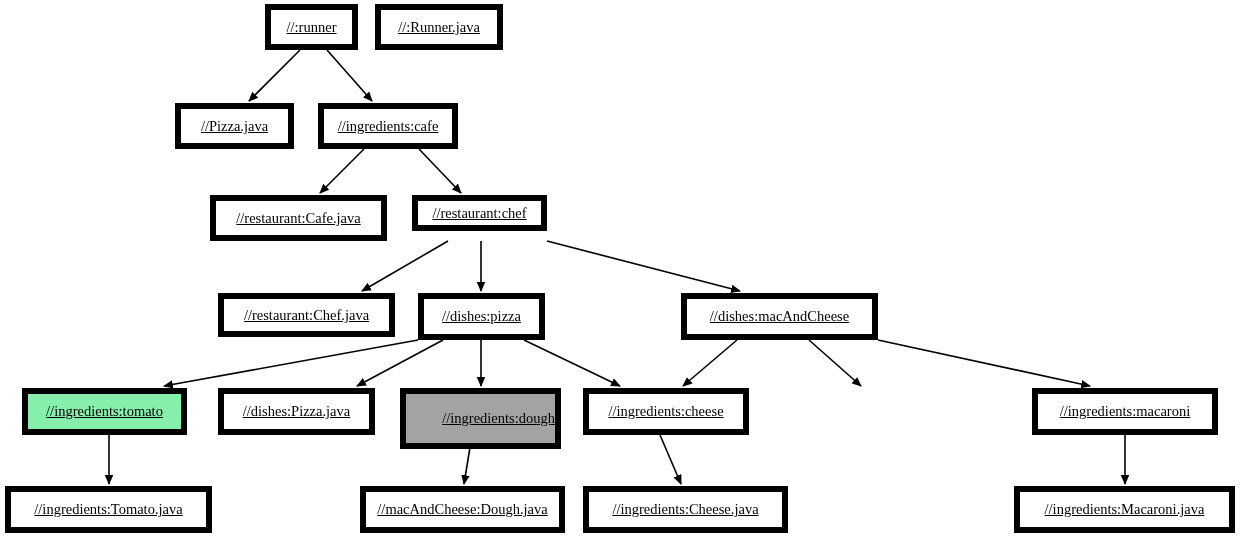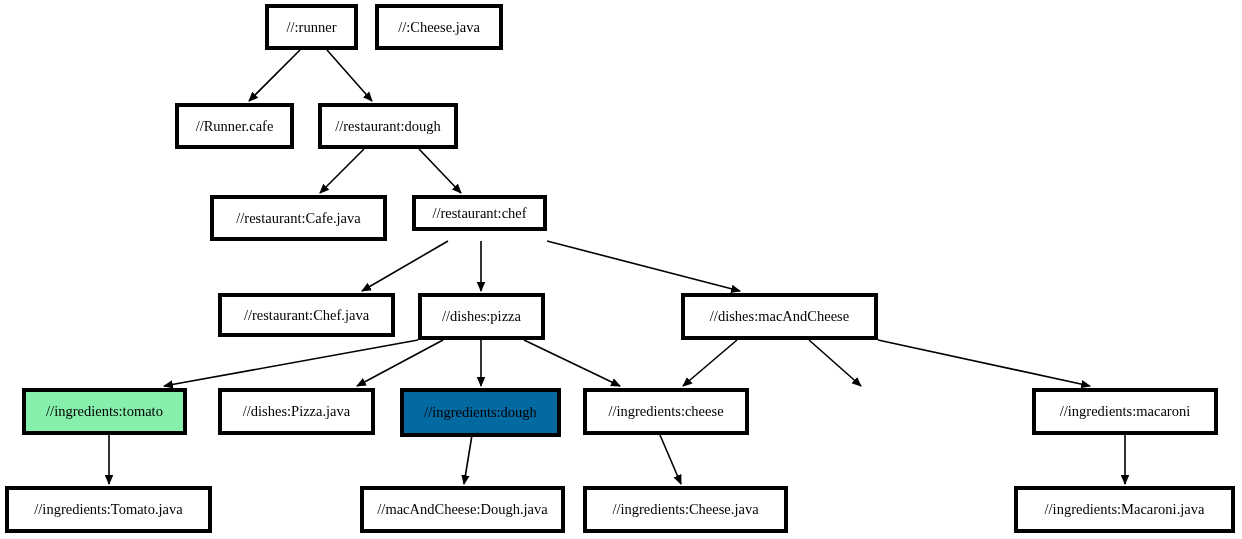--- a/index.html
+++ b/index.html
@@ -27,26 +27,27 @@
   #node-layer {
     position: absolute;
     left: 0;
     top: 0;
     width: 1242px;
     height: 539px;
   }
   .graph-node {
     position: absolute;
     box-sizing: border-box;
-    border: 4px solid #fca5a5;
+    border: 6px solid #fca5a5;
     background: #ffffff;
     display: flex;
     align-items: center;
     justify-content: center;
     cursor: default;
+    text-decoration: underline;
   }
   .graph-node-label {
     font-family: "Liberation Serif", "DejaVu Serif", serif;
     font-size: 14.5px;
     line-height: 1;
     color: #000000;
     white-space: nowrap;
     letter-spacing: 0px;
   }
 </style>
@@ -79,27 +80,27 @@
       <line x1="472" y1="435" x2="464" y2="484" stroke="#000000" stroke-width="1.6" marker-end="url(#arrowhead)"></line>
       <line x1="660" y1="435" x2="681" y2="484" stroke="#000000" stroke-width="1.6" marker-end="url(#arrowhead)"></line>
       <line x1="1125" y1="435" x2="1125" y2="484" stroke="#000000" stroke-width="1.6" marker-end="url(#arrowhead)"></line>
     </svg>
 
   <div id="node-layer">
       <div class="graph-node" style="left: 265px; top: 4px; width: 93px; height: 46px; border-color: rgb(0, 0, 0); background: rgb(255, 255, 255);">
         <span class="graph-node-label" style="color: rgb(0, 0, 0);">//:runner</span>
       </div>
       <div class="graph-node" style="left: 375px; top: 4px; width: 128px; height: 46px; border-color: rgb(0, 0, 0); background: rgb(255, 255, 255);">
-        <span class="graph-node-label" style="color: rgb(0, 0, 0);">//:Cheese.java</span>
+        <span class="graph-node-label" style="color: rgb(0, 0, 0);">//:Runner.java</span>
       </div>
       <div class="graph-node" style="left: 175px; top: 103px; width: 119px; height: 46px; border-color: rgb(0, 0, 0); background: rgb(255, 255, 255);">
-        <span class="graph-node-label" style="color: rgb(0, 0, 0);">//Runner.cafe</span>
+        <span class="graph-node-label" style="color: rgb(0, 0, 0);">//Pizza.java</span>
       </div>
       <div class="graph-node" style="left: 318px; top: 103px; width: 140px; height: 46px; border-color: rgb(0, 0, 0); background: rgb(255, 255, 255);">
-        <span class="graph-node-label" style="color: rgb(0, 0, 0);">//restaurant:dough</span>
+        <span class="graph-node-label" style="color: rgb(0, 0, 0);">//ingredients:cafe</span>
       </div>
       <div class="graph-node" style="left: 210px; top: 195px; width: 177px; height: 46px; border-color: rgb(0, 0, 0); background: rgb(255, 255, 255);">
         <span class="graph-node-label" style="color: rgb(0, 0, 0);">//restaurant:Cafe.java</span>
       </div>
       <div class="graph-node" style="left: 412px; top: 195px; width: 135px; height: 36px; border-color: rgb(0, 0, 0); background: rgb(255, 255, 255);">
         <span class="graph-node-label" style="color: rgb(0, 0, 0);">//restaurant:chef</span>
       </div>
       <div class="graph-node" style="left: 218px; top: 293px; width: 177px; height: 44px; border-color: rgb(0, 0, 0); background: rgb(255, 255, 255);">
         <span class="graph-node-label" style="color: rgb(0, 0, 0);">//restaurant:Chef.java</span>
       </div>
@@ -108,21 +109,21 @@
       </div>
       <div class="graph-node" style="left: 681px; top: 293px; width: 197px; height: 47px; border-color: rgb(0, 0, 0); background: rgb(255, 255, 255);">
         <span class="graph-node-label" style="color: rgb(0, 0, 0);">//dishes:macAndCheese</span>
       </div>
       <div class="graph-node" style="left: 22px; top: 388px; width: 165px; height: 47px; border-color: rgb(0, 0, 0); background: #86efac;">
         <span class="graph-node-label" style="color: rgb(0, 0, 0);">//ingredients:tomato</span>
       </div>
       <div class="graph-node" style="left: 218px; top: 388px; width: 157px; height: 47px; border-color: rgb(0, 0, 0); background: rgb(255, 255, 255);">
         <span class="graph-node-label" style="color: rgb(0, 0, 0);">//dishes:Pizza.java</span>
       </div>
-      <div class="graph-node" style="left: 400px; top: 388px; width: 161px; height: 49px; border-color: rgb(0, 0, 0); background: #0369a1;">
+      <div class="graph-node" style="left: 400px; top: 388px; width: 161px; height: 61px; border-color: rgb(0, 0, 0); background: #a3a3a3; justify-content: flex-end;">
         <span class="graph-node-label" style="color: rgb(0, 0, 0);">//ingredients:dough</span>
       </div>
       <div class="graph-node" style="left: 583px; top: 388px; width: 166px; height: 47px; border-color: rgb(0, 0, 0); background: rgb(255, 255, 255);">
         <span class="graph-node-label" style="color: rgb(0, 0, 0);">//ingredients:cheese</span>
       </div>
       <div class="graph-node" style="left: 1032px; top: 388px; width: 186px; height: 47px; border-color: rgb(0, 0, 0); background: rgb(255, 255, 255); text-align: center;">
         <span class="graph-node-label" style="color: rgb(0, 0, 0);">//ingredients:macaroni</span>
       </div>
       <div class="graph-node" style="left: 5px; top: 486px; width: 207px; height: 47px; border-color: rgb(0, 0, 0); background: rgb(255, 255, 255);">
         <span class="graph-node-label" style="color: rgb(0, 0, 0);">//ingredients:Tomato.java</span>

